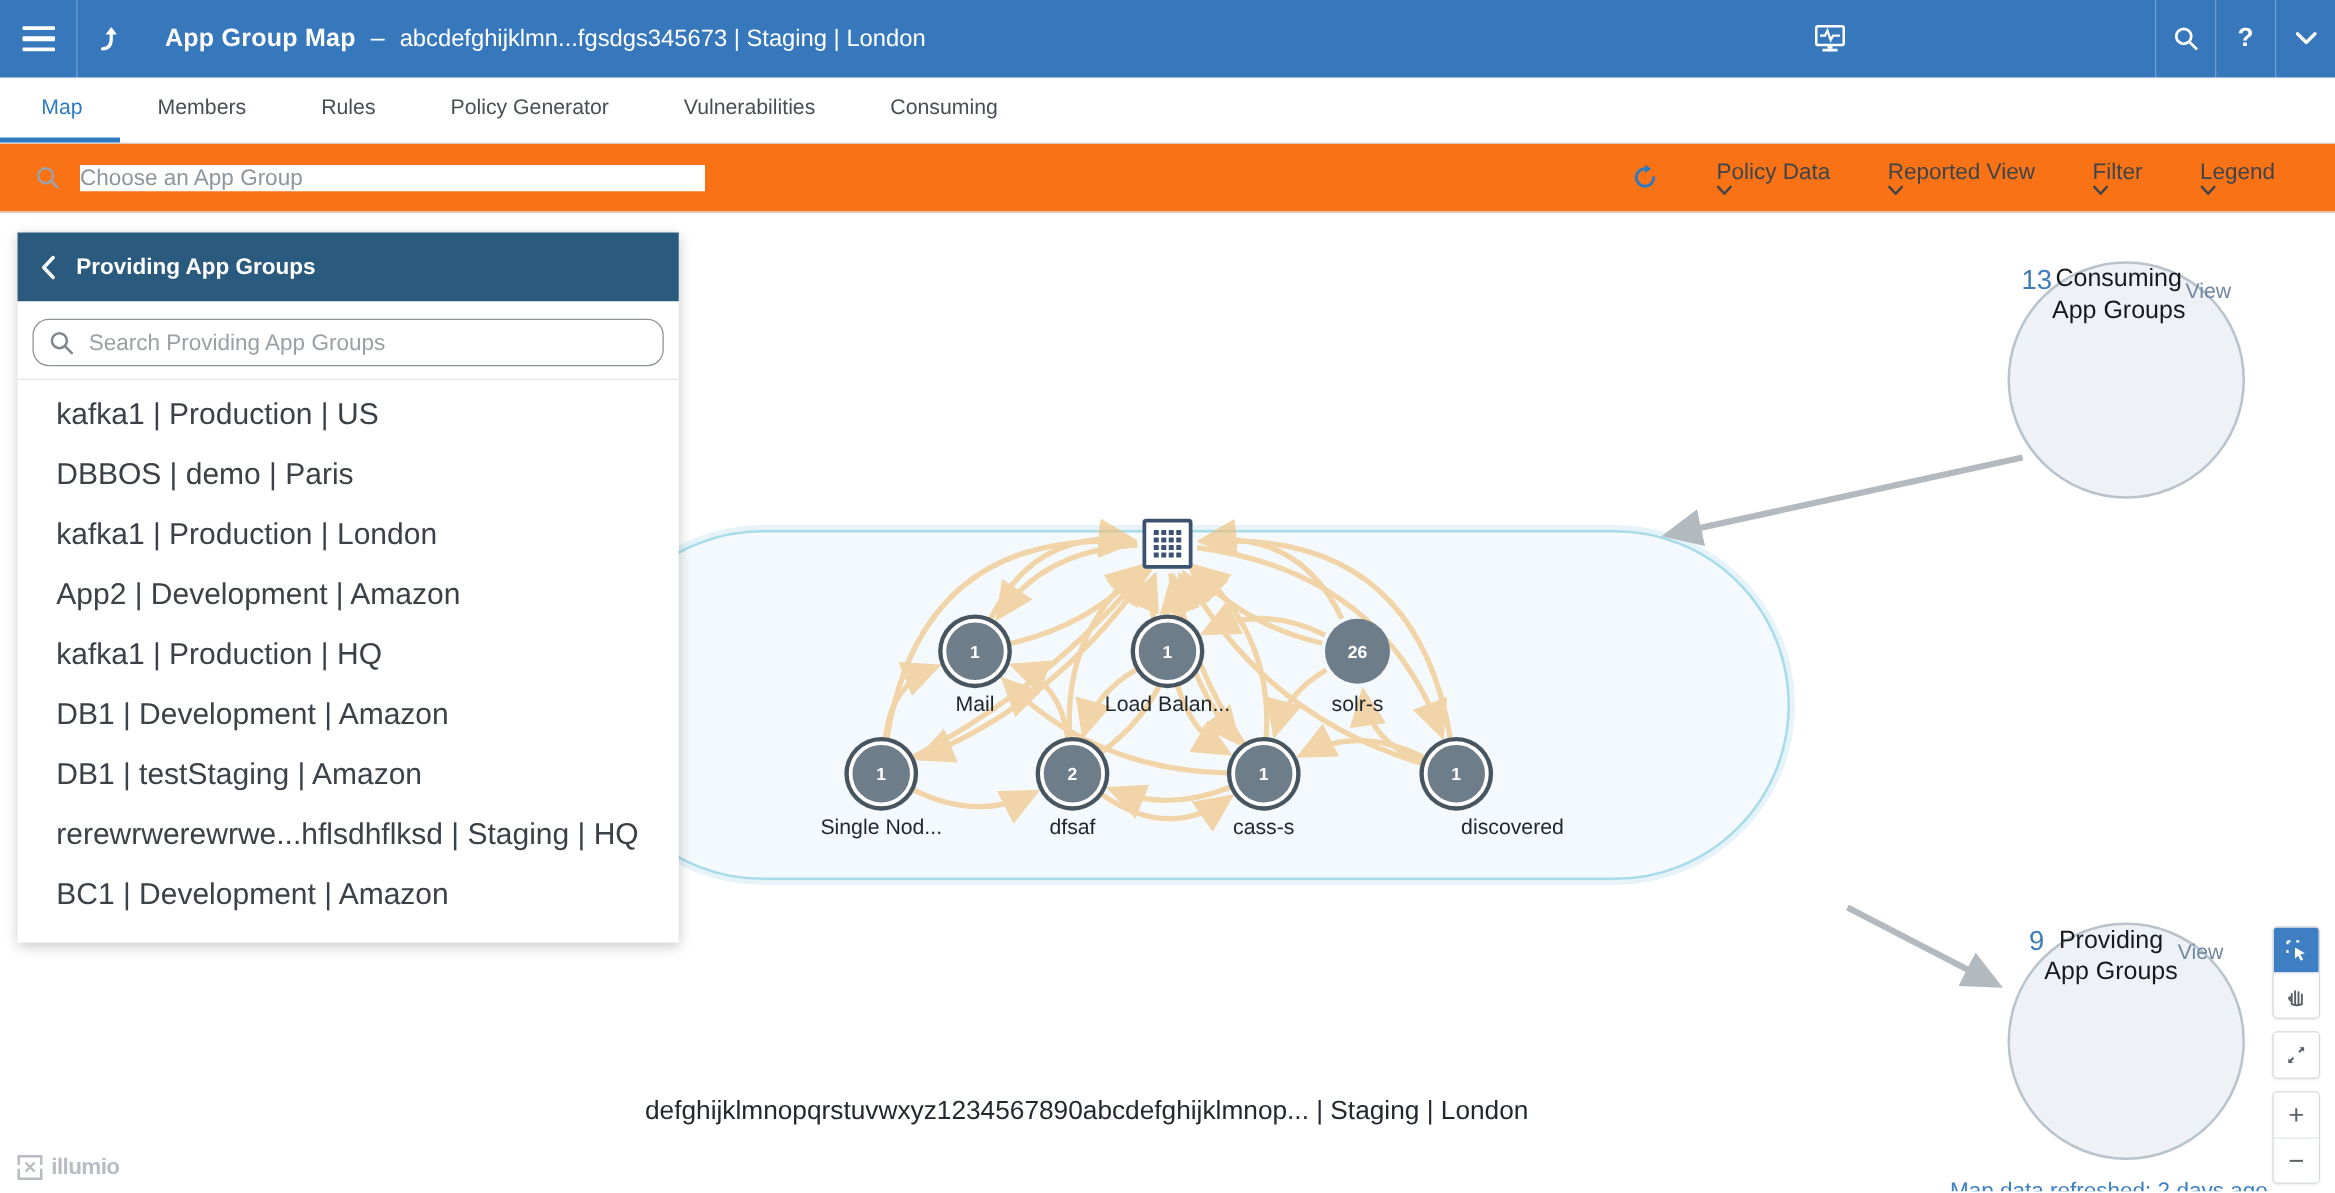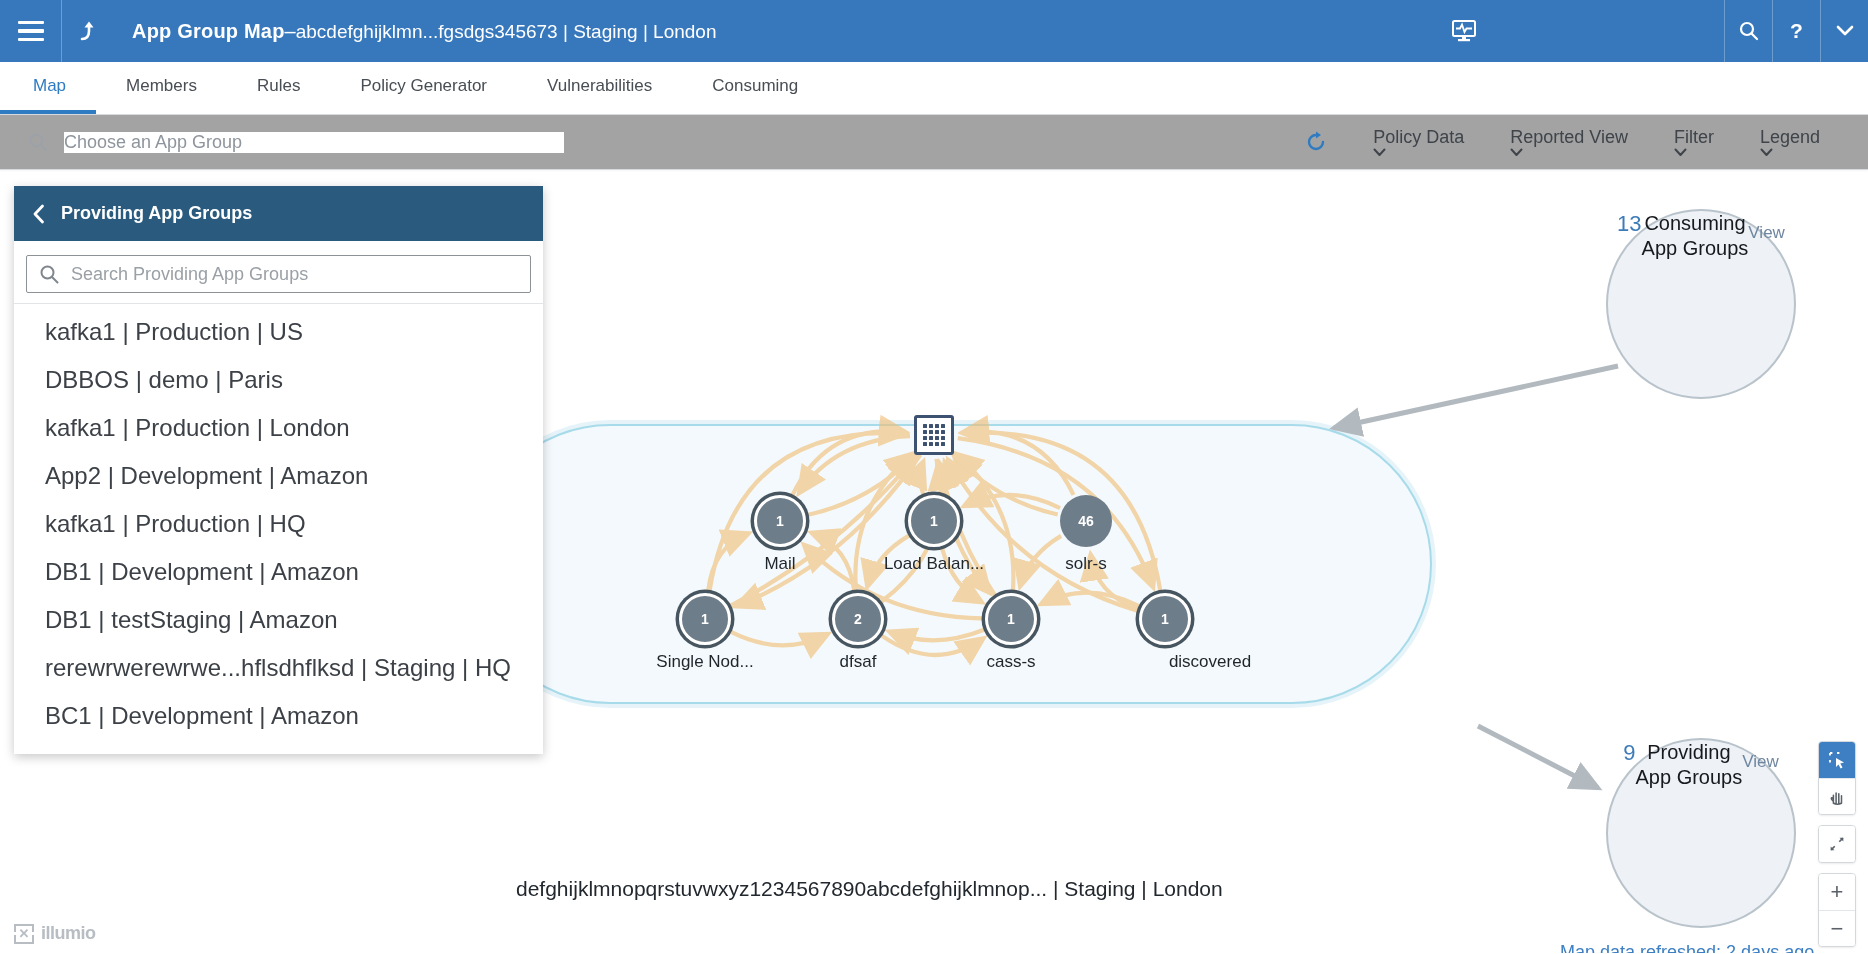--- a/index.html
+++ b/index.html
@@ -4,36 +4,36 @@
 <style>
   * { margin:0; padding:0; box-sizing:border-box; }
   html,body { width:1868px; height:954px; overflow:hidden; background:#fff;
     font-family:"Liberation Sans", sans-serif; }
 
   
   .topbar { position:relative; height:62px; background:#3778BD; display:flex; align-items:center; color:#fff; }
   .hamburger { width:62px; height:62px; display:flex; flex-direction:column; justify-content:center; align-items:center; gap:5px; cursor:pointer; border-right:1px solid rgba(255,255,255,.28); }
   .hamburger span { width:26px; height:3.5px; background:#fff; border-radius:1px; }
   .brand-up { width:52px; height:62px; display:flex; align-items:center; justify-content:center; border-right:1px solid rgba(255,255,255,0); }
-  .title-wrap { margin-left:18px; font-size:20px; display:flex; align-items:baseline; gap:0; white-space:nowrap; }
+  .title-wrap { margin-left:18px; font-size:20px; display:flex; align-items:baseline; gap:12px; white-space:nowrap; }
   .title-wrap .t1 { font-weight:bold; letter-spacing:.2px; }
   .title-wrap .dash { font-weight:400; }
   .title-wrap .t2 { font-weight:400; font-size:19px; }
   .health-btn { position:absolute; left:1438px; top:0; width:52px; height:62px; display:flex; align-items:center; justify-content:center; cursor:pointer; }
   .top-right { position:absolute; right:0; top:0; height:62px; display:flex; }
   .top-icon-btn { width:48px; height:62px; display:flex; align-items:center; justify-content:center; border-left:1px solid rgba(255,255,255,.28); font-size:21px; font-weight:bold; cursor:pointer; }
 
   
   .tabs { height:53px; display:flex; align-items:stretch; border-bottom:1px solid #D8DBDE; background:#fff; }
   .tab { display:flex; align-items:center; padding:0 30px; font-size:17px; color:#484E54; cursor:pointer; border-bottom:4px solid transparent; }
   .tab:first-child { padding-left:33px; }
   .tab.active { color:#2E7BC2; border-bottom-color:#2E7BC2; }
 
   
-  .chooser { height:55px; display:flex; align-items:center; border-bottom:1px solid #D8DBDE; box-shadow:0 1px 2px rgba(0,0,0,.04); background:#a3a3a3; position:relative; z-index:5; }
+  .chooser { height:55px; display:flex; align-items:center; border-bottom:1px solid #D8DBDE; box-shadow:0 1px 2px rgba(0,0,0,.04); background:#f97316; position:relative; z-index:5; }
   .chooser .search-left { display:flex; align-items:center; gap:16px; padding-left:28px; flex:1; }
   .chooser input { border:none; outline:none; font-size:18px; color:#3c4147; width:500px; font-family:inherit; }
   .chooser input::placeholder { color:#8E959C; }
   .chooser-controls { display:flex; align-items:center; gap:46px; padding-right:48px; }
   .ctrl { display:flex; align-items:flex-start; gap:0; font-size:18px; color:#3E444A; cursor:pointer; white-space:nowrap;flex-direction:column; }
   .refresh-btn { cursor:pointer; display:flex; align-items:center; }
 
   
   .map-area { position:relative; width:1868px; height:783px; background:#fff; overflow:hidden; }
   .edges-svg { position:absolute; left:0; top:0; z-index:1; }
@@ -65,21 +65,21 @@
   .lg-mark { position:relative; width:20px; height:20px; border:2.5px solid #B7BDC3; }
   .lg-mark:before { content:""; position:absolute; left:-3px; top:6px; width:26px; height:3px; background:#fff; }
   .lg-mark .x { position:absolute; inset:0; display:flex; align-items:center; justify-content:center; font-size:13px; font-weight:bold; color:#B7BDC3; }
   .lg-word { font-size:18px; font-weight:bold; color:#B7BDC3; letter-spacing:-0.5px; }
 
   
   .panel { position:absolute; left:14px; top:186px; width:529px; z-index:10; background:#fff; box-shadow:0 3px 10px rgba(0,0,0,.22); }
   .panel-head { height:55px; background:#2A5B7E; color:#fff; display:flex; align-items:center; gap:16px; padding:0 18px; font-size:18px; font-weight:bold; }
   .panel-back { cursor:pointer; display:flex; align-items:center; }
   .panel-search { padding:14px 12px 10px 12px; border-bottom:1px solid #E2E5E8; }
-  .panel-search .box { display:flex; align-items:center; gap:12px; border:1px solid #8D9297; border-radius:2px; height:38px; padding:0 12px; }
+  .panel-search .box { display:flex; align-items:center; gap:12px; border:1px solid #8D9297; border-radius:13px; height:38px; padding:0 12px; }
   .panel-search input { border:none; outline:none; flex:1; font-size:18px; color:#3c4147; font-family:inherit; }
   .panel-search input::placeholder { color:#9AA0A6; }
   .panel-list { padding:4px 0 14px 0; }
   .panel-item { height:48px; display:flex; align-items:center; padding:0 20px 0 31px; font-size:24px; color:#3C4147; cursor:pointer; white-space:nowrap; }
 
   svg.icon { display:block; }
 </style>
 </head>
 <body>
 
@@ -248,21 +248,21 @@
   <div id="nodes-layer">
       <div class="node ring" style="left: 780px; top: 351px;">
         <span>1</span>
       </div>
       <div class="node-label" style="left: 780px; top: 384px;">Mail</div>
       <div class="node ring" style="left: 934px; top: 351px;">
         <span>1</span>
       </div>
       <div class="node-label" style="left: 934px; top: 384px;">Load Balan...</div>
       <div class="node" style="left: 1086px; top: 351px;">
-        <span>46</span>
+        <span>26</span>
       </div>
       <div class="node-label" style="left: 1086px; top: 384px;">solr-s</div>
       <div class="node ring" style="left: 705px; top: 449px;">
         <span>1</span>
       </div>
       <div class="node-label" style="left: 705px; top: 482px;">Single Nod...</div>
       <div class="node ring" style="left: 858px; top: 449px;">
         <span>2</span>
       </div>
       <div class="node-label" style="left: 858px; top: 482px;">dfsaf</div>

